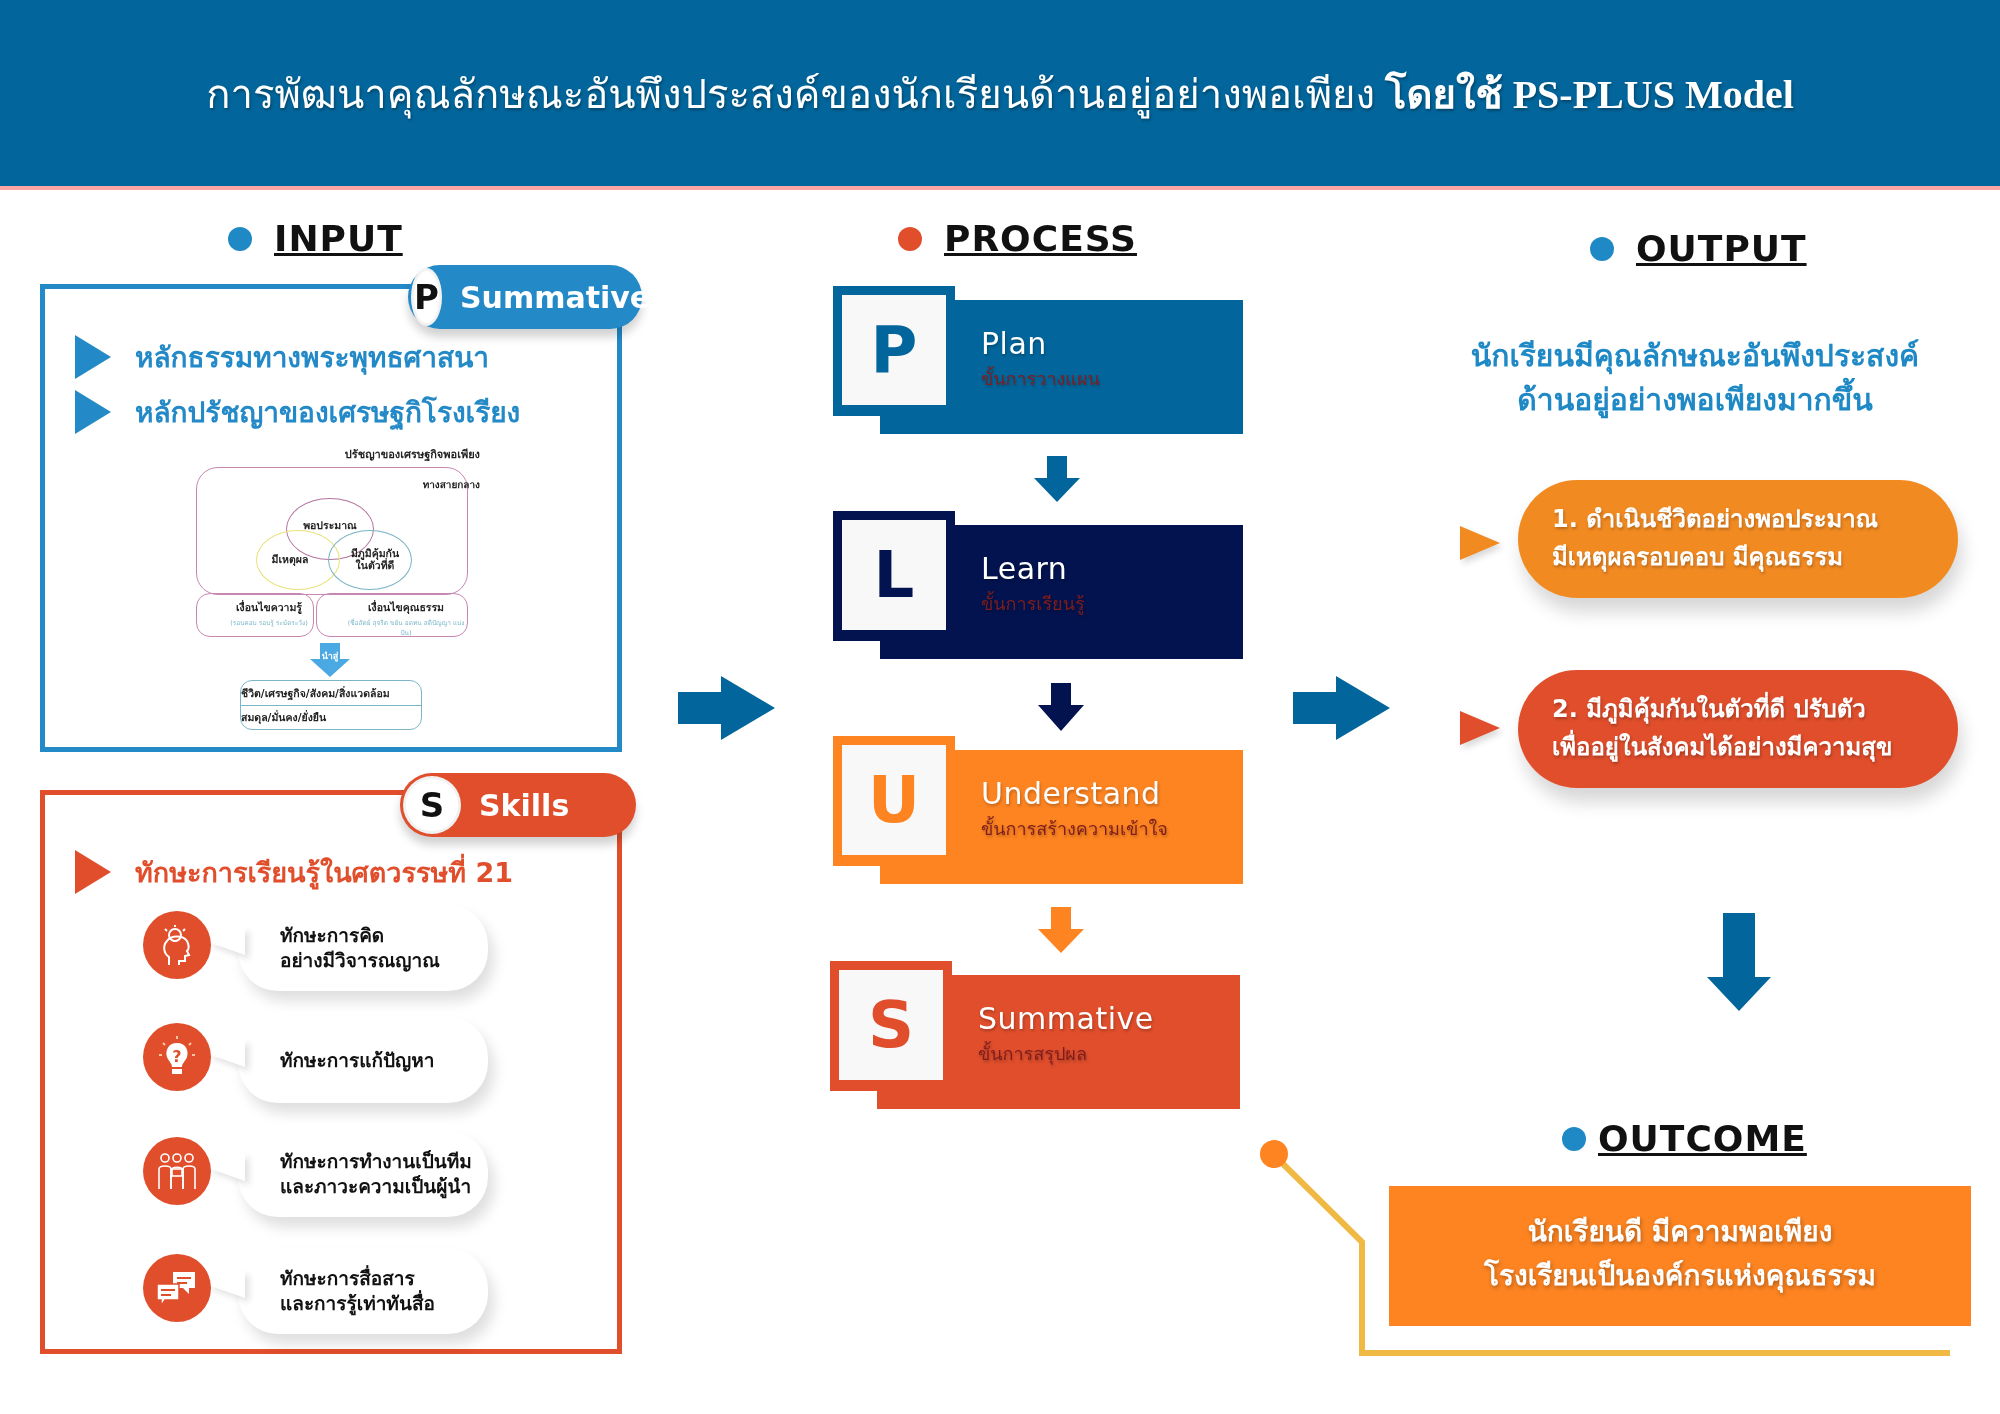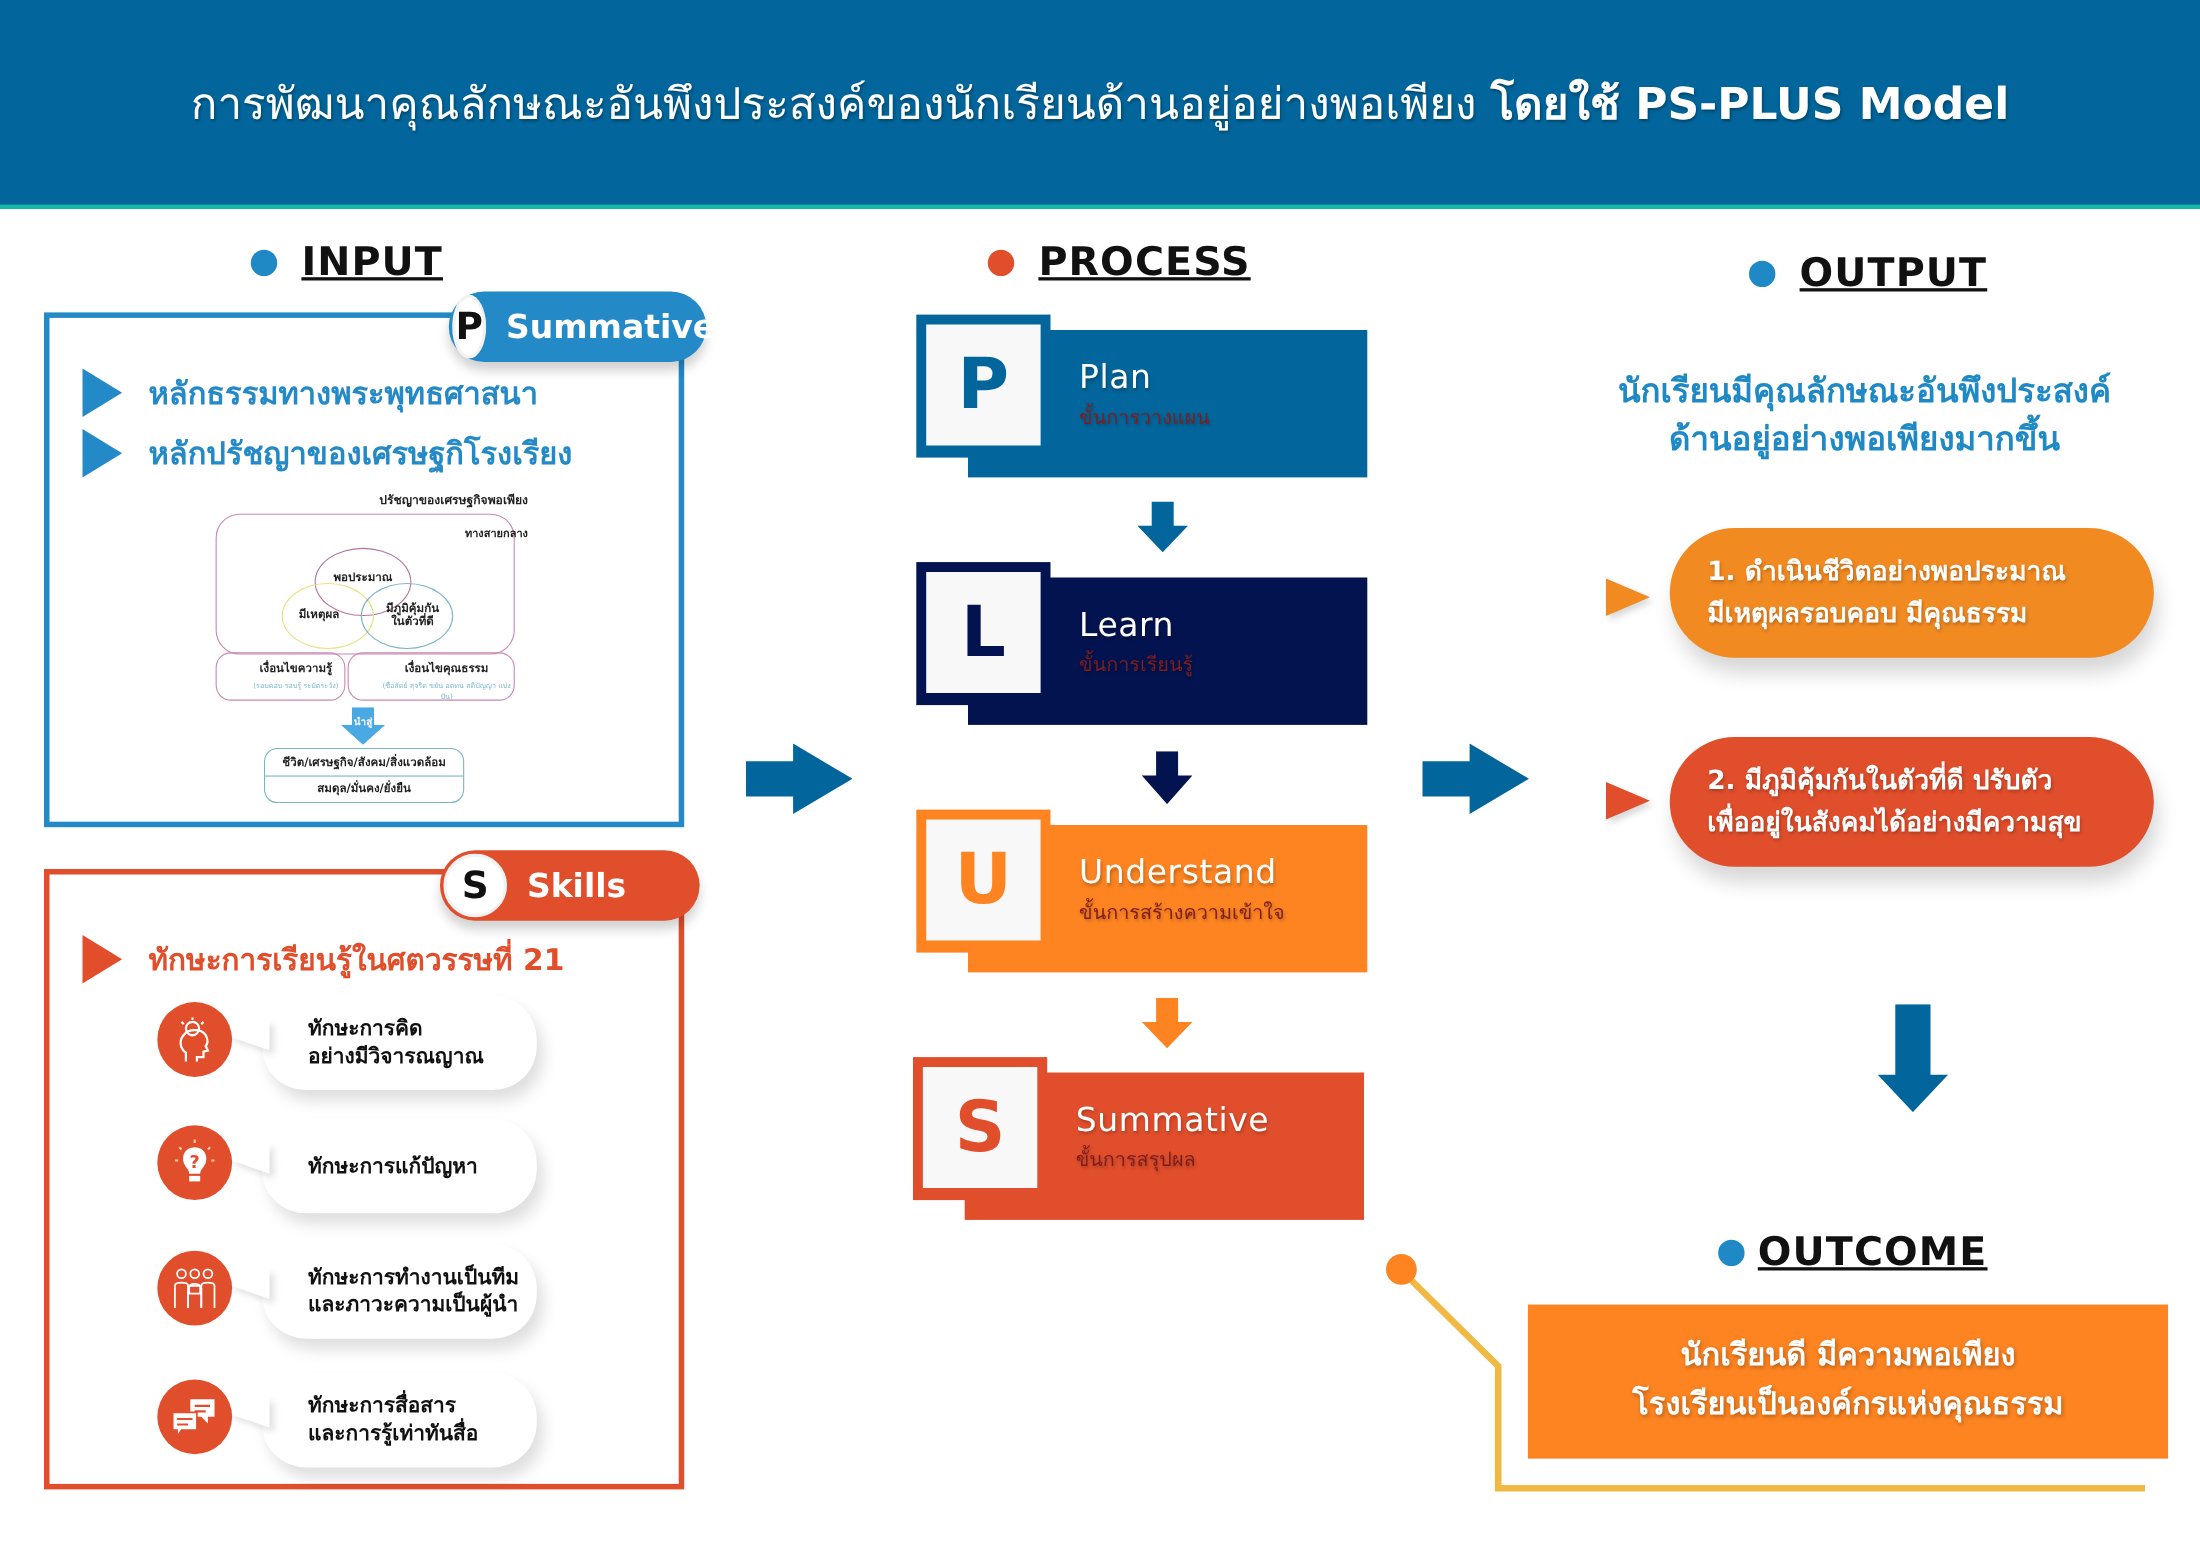--- a/index.html
+++ b/index.html
@@ -1,20 +1,20 @@
 <!DOCTYPE html>
 <html><head>
 <meta charset="utf-8">
 <style>
   * { box-sizing: border-box; margin: 0; padding: 0; }
   html, body { width: 2000px; height: 1414px; background: #ffffff; overflow: hidden; }
   body { position: relative; font-family: "DejaVu Sans", "Liberation Sans", sans-serif; color: #111; }
 
   
-  .header { position: absolute; left: 0; top: 0; width: 2000px; height: 190px; background: #02669c; border-bottom: 4px solid #14b8a6; }
+  .header { position: absolute; left: 0; top: 0; width: 2000px; height: 190px; background: #02669c; border-bottom: 4px solid #fca5a5; font-family: Liberation Serif, serif; }
   .header-title { position: absolute; left: 0; top: 62px; width: 2000px; text-align: center; color: #fff; font-size: 40px; font-weight: normal; letter-spacing: 0px; text-shadow: 1px 2px 3px rgba(0,0,0,0.35); }
   .header-title b { font-weight: bold; }
 
   
   .sec-head { position: absolute; display: flex; align-items: center; font-weight: bold; font-size: 36px; color: #111; letter-spacing: 1px; text-decoration: underline; }
   .sec-dot { width: 24px; height: 24px; border-radius: 50%; margin-right: 22px; display: inline-block; }
 
   
   .pbox { position: absolute; left: 40px; top: 284px; width: 582px; height: 468px; border: 5px solid #2389c7; }
   .pill { position: absolute; height: 64px; border-radius: 32px; display: flex; align-items: center; color: #fff; font-size: 30px; font-weight: bold; box-shadow: 0 8px 10px rgba(0,0,0,0.18); }
@@ -25,21 +25,21 @@
   
   .venn { position: absolute; left: 190px; top: 445px; width: 290px; height: 295px; font-size: 11px; color: #222; }
   .venn .vt { position: absolute; left: 0; width: 290px; text-align: right; font-weight: bold; }
   .venn .big { position: absolute; left: 6px; top: 22px; width: 272px; height: 128px; border: 1.5px solid #c887b3; border-radius: 22px; }
   .venn .ell { position: absolute; border-radius: 50%; border: 1.5px solid; }
   .venn .lbl { position: absolute; text-align: center; font-weight: bold; font-size: 10.5px; line-height: 12px; }
   .venn .sub { position: absolute; height: 44px; border: 1.5px solid #c887b3; border-radius: 14px; text-align: center; padding-left: 28px; }
   .venn .sub .s1 { font-weight: bold; font-size: 10.5px; margin-top: 5px; }
   .venn .sub .s2 { font-size: 6.5px; color: #7ab6c9; margin-top: 2px; }
   .venn .leadarrow { position: absolute; left: 120px; top: 198px; width: 40px; height: 34px; }
-  .venn .res { position: absolute; left: 50px; top: 235px; width: 182px; height: 50px; border: 1.5px solid #7ab6c9; border-radius: 12px; text-align: center; font-weight: bold; font-size: 10.5px; }
+  .venn .res { position: absolute; left: 50px; top: 235px; width: 182px; height: 50px; border: 1.5px solid #7ab6c9; border-radius: 12px; text-align: left; font-weight: bold; font-size: 10.5px; }
   .venn .res .r1 { height: 25px; line-height: 24px; border-bottom: 1.5px solid #7ab6c9; }
   .venn .res .r2 { line-height: 22px; }
 
   
   .sbox { position: absolute; left: 40px; top: 790px; width: 582px; height: 564px; border: 5px solid #e04e2c; }
   .skill { position: absolute; left: 143px; width: 360px; height: 80px; }
   .skill .bubble { position: absolute; left: 95px; top: 0; width: 250px; height: 86px; border-radius: 40px; background: #fff; box-shadow: 6px 10px 14px rgba(0,0,0,0.13); }
   .skill .notch { position: absolute; left: 62px; top: 22px; width: 0; height: 0; border-top: 14px solid transparent; border-bottom: 14px solid transparent; border-right: 40px solid #fff; filter: drop-shadow(4px 4px 3px rgba(0,0,0,0.12)); }
   .skill .ic { position: absolute; left: 0; top: 6px; width: 68px; height: 68px; border-radius: 50%; background: #e04e2c; display: flex; align-items: center; justify-content: center; }
   .skill .txt { position: absolute; left: 137px; top: 0; height: 86px; display: flex; flex-direction: column; justify-content: center; font-size: 19px; font-weight: bold; line-height: 25px; color: #111; }

